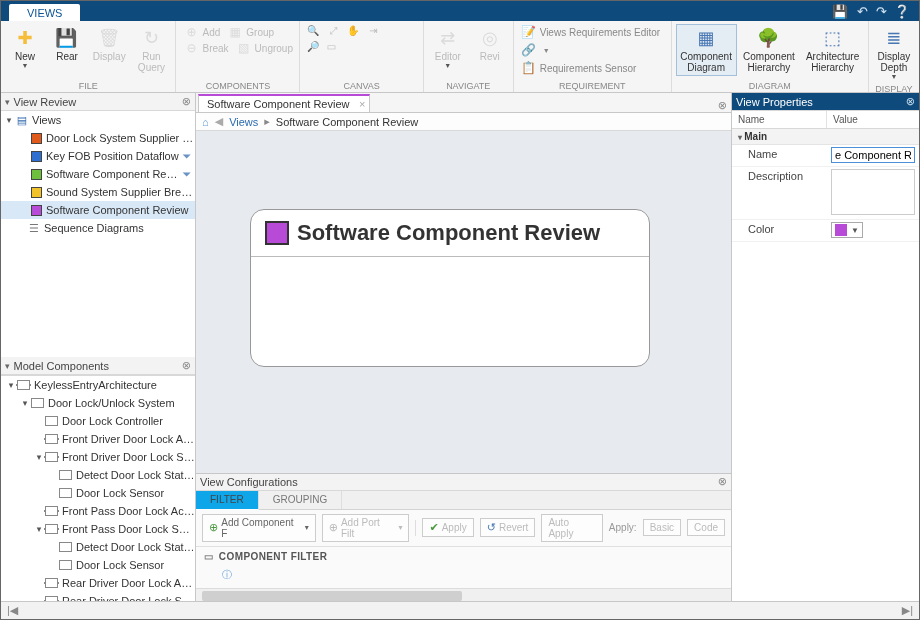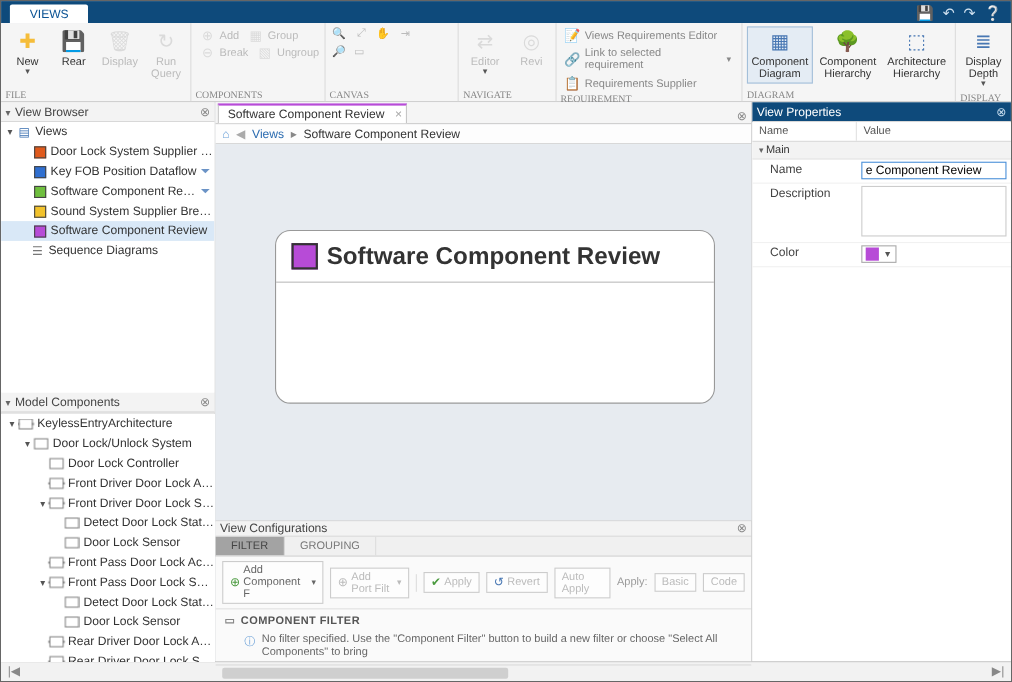--- a/index.html
+++ b/index.html
@@ -9,36 +9,36 @@
 .title-row { height: 20px; background: #0e4a7b; display: flex; align-items: flex-end; }
 .title-tab { background: #fff; color: #0b5394; font-weight: 400; font-size: 11px; padding: 3px 18px 2px; margin-left: 8px; border-radius: 2px 2px 0 0; }
 .title-spacer { flex: 1; }
 .title-icons { display: flex; gap: 8px; padding-right: 8px; align-items: center; height: 100%; }
 .title-icons span { color: #d4e4f2; font-size: 13px; cursor: pointer; }
 
 
 .ribbon { height: 72px; background: #f5f5f5; border-bottom: 1px solid #c7c7c7; display: flex; }
 .ribbon-group { border-right: 1px solid #dcdcdc; display: flex; flex-direction: column; justify-content: space-between; padding: 3px 4px 0; }
 .ribbon-group-body { display: flex; gap: 2px; flex: 1; align-items: flex-start; }
-.ribbon-group-label { font-size: 9px; color: #888; padding: 1px 0; font-family: Liberation Serif, serif; }
+.ribbon-group-label { font-size: 9px; color: #888; text-align: center; padding: 1px 0; }
 .rbtn-big { display: flex; flex-direction: column; align-items: center; justify-content: flex-start; padding: 2px 4px; min-width: 40px; cursor: pointer; border: 1px solid transparent; }
 .rbtn-big .icn { width: 22px; height: 22px; display: flex; align-items: center; justify-content: center; font-size: 18px; }
 .rbtn-big .lbl { font-size: 10px; text-align: center; line-height: 1.1; margin-top: 2px; }
 .rbtn-big .drop { font-size: 7px; color: #555; }
 .rbtn-small { display: flex; align-items: center; gap: 4px; padding: 1px 4px; font-size: 10px; color: #888; cursor: pointer; }
 .rbtn-small .icn { width: 14px; height: 14px; display: flex; align-items: center; justify-content: center; font-size: 12px; }
 .disabled { color: #bbb !important; }
 .disabled .icn { opacity: 0.45; }
 .rbtn-big.toggled { background: #e4ecf4; border: 1px solid #a3bfd9; }
 
 
 .main { display: flex; height: 508px; }
 .left-col { width: 195px; border-right: 1px solid #c7c7c7; display: flex; flex-direction: column; }
 .center-col { flex: 1; display: flex; flex-direction: column; background: #eef1f5; min-width: 0; }
-.right-col { width: 236px; border-left: 1px solid #c7c7c7; display: flex; flex-direction: column; }
+.right-col { width: 188px; border-left: 1px solid #c7c7c7; display: flex; flex-direction: column; }
 
 
 .panel-head { height: 18px; background: #f3f3f3; border-bottom: 1px solid #d8d8d8; display: flex; align-items: center; padding: 0 4px; font-size: 11px; color: #444; }
 .panel-head.dark { background: #0e4a7b; color: #fff; }
 .panel-head .closer { margin-left: auto; color: #888; cursor: pointer; font-size: 11px; }
 .panel-head.dark .closer { color: #c9dff0; }
 .panel-head .car { font-size: 9px; margin-right: 4px; color: #666; }
 
 
 .vb-body { flex: 0 0 auto; height: 246px; overflow: hidden; background: #fff; }
@@ -68,34 +68,34 @@
 .canvas { flex: 1; background: #e7ebf0; position: relative; overflow: hidden; }
 .comp-box { background: #fff; border: 1px solid #999; border-radius: 14px; position: absolute; }
 .comp-box-head { display: flex; align-items: center; gap: 8px; padding: 10px 14px; border-bottom: 1px solid #bbb; }
 .comp-box-head .sw { width: 24px; height: 24px; border: 2px solid #333; }
 .comp-box-head .tt { font-size: 22px; font-weight: bold; }
 
 
 .vc-panel { height: 128px; background: #fafafa; border-top: 1px solid #c7c7c7; display: flex; flex-direction: column; }
 .vc-tabs { height: 20px; display: flex; border-bottom: 1px solid #d3d3d3; background: #f0f0f0; }
 .vc-tab { padding: 3px 14px; font-size: 10px; color: #777; cursor: pointer; border-right: 1px solid #ddd; }
-.vc-tab.act { background: #a3a3a3; color: #444; border-bottom: 1px solid #fff; margin-bottom: -1px; }
+.vc-tab.act { background: #0ea5e9; color: #444; border-bottom: 1px solid #fff; margin-bottom: -1px; }
 .vc-toolbar { display: flex; align-items: center; gap: 6px; padding: 4px 6px; border-bottom: 1px solid #e0e0e0; }
 .vc-btn { border: 1px solid #ccc; background: #fdfdfd; padding: 2px 6px; font-size: 10px; display: flex; align-items: center; gap: 3px; cursor: pointer; color: #666; }
 .vc-btn .i { font-size: 11px; }
 .vc-section { padding: 4px 8px; }
 .vc-section-title { font-size: 10px; font-weight: bold; letter-spacing: 0.4px; color: #555; display: flex; align-items: center; gap: 5px; }
 .vc-msg { font-size: 10px; color: #666; padding: 6px 4px 2px 18px; display: flex; gap: 6px; align-items: flex-start; }
 
 
 .prop-grid { flex: 1; background: #fff; }
 .prop-hdr { display: flex; font-size: 10px; color: #555; border-bottom: 1px solid #d8d8d8; }
 .prop-hdr > div { padding: 3px 6px; }
 .prop-hdr > div:first-child { width: 95px; border-right: 1px solid #e2e2e2; }
-.prop-cat { background: #f3f3f3; font-size: 10px; font-weight: normal; padding: 2px 6px; border-bottom: 1px solid #e4e4e4; }
+.prop-cat { background: #f3f3f3; font-size: 10px; font-weight: bold; padding: 2px 6px; border-bottom: 1px solid #e4e4e4; }
 .prop-cat::before { content: "▾ "; font-size: 8px; color: #666; }
 .prop-row { display: flex; font-size: 11px; border-bottom: 1px solid #f1f1f1; min-height: 22px; }
 .prop-row > div:first-child { width: 95px; padding: 3px 6px 3px 16px; color: #444; }
 .prop-row > div:last-child { flex: 1; padding: 2px 4px; }
 .prop-input { width: 100%; font-size: 11px; border: 1px solid #4a90d9; padding: 1px 3px; }
 .color-pick { display: inline-flex; align-items: center; border: 1px solid #aaa; padding: 1px 3px; gap: 4px; cursor: pointer; }
 .color-pick .sw { width: 12px; height: 12px; }
 .prop-textarea { width: 100%; height: 46px; border: 1px solid #ccc; resize: none; }
 
 
@@ -202,26 +202,25 @@
   </div>
 
   <div class="ribbon-group" style="min-width:158px">
     <div class="ribbon-group-body" style="flex-direction:column;gap:2px">
       <div class="rbtn-small">
           <span class="icn" style="color:#5a8a3a">📝</span>
           <span>Views Requirements Editor</span>
         </div>
       <div class="rbtn-small">
           <span class="icn" style="color:#5a8a3a">🔗</span>
-          <span>Link to selected requirement</span>
           <span style="font-size:7px;margin-left:3px">▼</span>
         </div>
       <div class="rbtn-small">
           <span class="icn" style="color:#5a8a3a">📋</span>
-          <span>Requirements Supplier</span>
+          <span>Requirements Sensor</span>
         </div>
     </div>
     <div class="ribbon-group-label">REQUIREMENT</div>
   </div>
 
   <div class="ribbon-group" style="min-width:172px">
     <div class="ribbon-group-body">
       <div class="rbtn-big toggled">
         <span class="icn" style="color:#4877b3">▦</span>
         <span class="lbl" style="white-space:pre">Component
@@ -252,21 +251,21 @@
     </div>
     <div class="ribbon-group-label">DISPLAY</div>
   </div>
 </div>
 
 <div class="main">
 
   <div class="left-col">
     <div class="panel-head">
       <span class="car">▾</span>
-      <span>View Browser</span>
+      <span>View Review</span>
       <span class="closer">⊗</span>
     </div>
     <div class="vb-body">
       <div class="tree-row" style="padding-left:2px">
         <span class="tw">▾</span>
         <span class="tree-icn" style="color:#3a6fb0">▤</span>
         <span class="tree-lbl">Views</span>
       </div>
       <div id="vb-items">
           <div class="tree-row" style="padding-left: 16px;">
@@ -448,21 +447,20 @@
         <div class="vc-btn disabled">Basic</div>
         <div class="vc-btn disabled">Code</div>
       </div>
       <div class="vc-section">
         <div class="vc-section-title">
           <span style="color:#888">▭</span>
           <span>COMPONENT FILTER</span>
         </div>
         <div class="vc-msg">
           <span style="color:#6aa0d8">ⓘ</span>
-          <span>No filter specified. Use the "Component Filter" button to build a new filter or choose "Select All Components" to bring</span>
         </div>
       </div>
       <div class="hscroll">
           <div class="thumb" style="left:6px;width:260px"></div>
         </div>
     </div>
   </div>
 
   <div class="right-col">
     <div class="panel-head dark">

